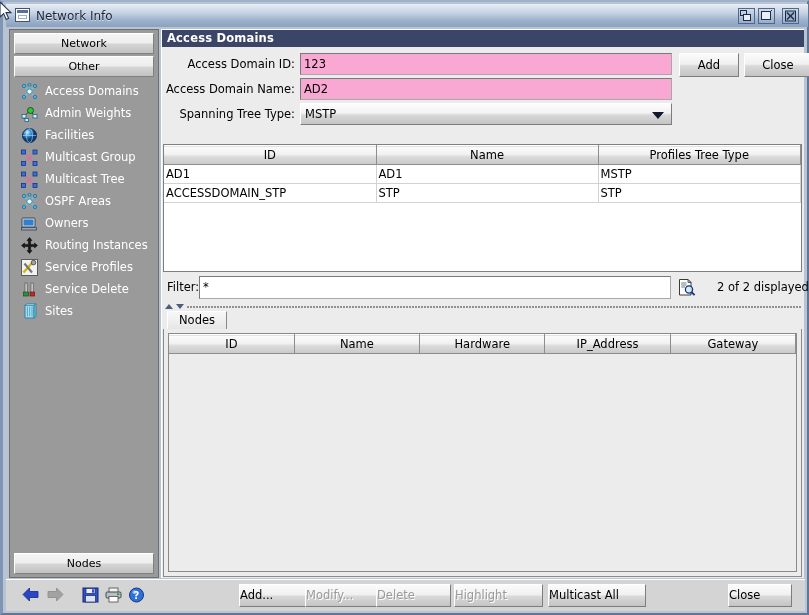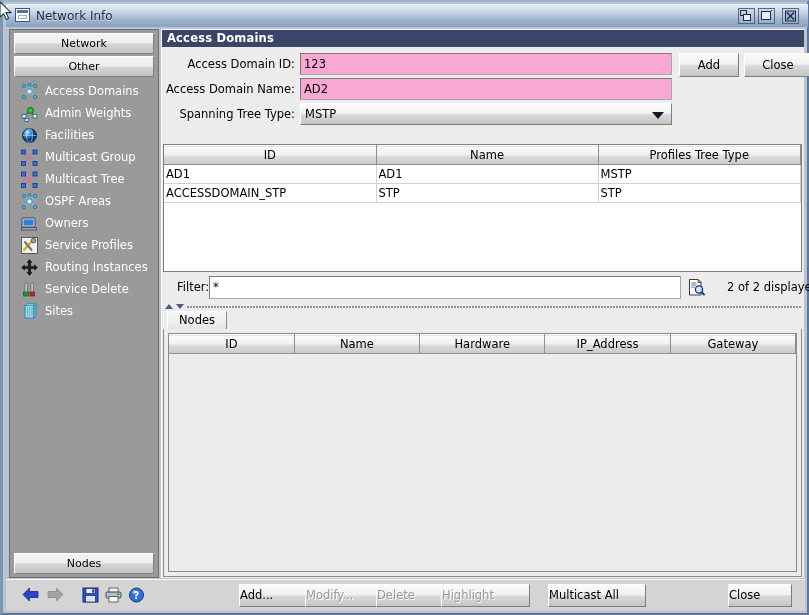--- a/index.html
+++ b/index.html
@@ -166,21 +166,21 @@
     font-weight:normal;font-size:11.5px;height:16px;
     text-align:center;color:#000;cursor:default;
   }
   table.grid td{
     border-right:1px solid #d2d2d2;
     border-bottom:1px solid #d2d2d2;
     height:16px;font-size:11.5px;padding-left:2px;
     white-space:nowrap;overflow:hidden;color:#000;
   }
   
-  #filter-row{position:absolute;left:10px;top:246px;right:2px;height:24px;}
+  #filter-row{position:absolute;left:0;top:246px;right:2px;height:24px;}
   #filter-label{position:absolute;left:5px;top:4px;font-size:11.5px;}
   #filter-input{
     position:absolute;left:37px;top:0;width:472px;height:23px;
     background:#ffffff;border:1px solid #a8a8a8;
     border-top-color:#7a7a7a;border-left-color:#7a7a7a;
     box-sizing:border-box;line-height:21px;padding-left:3px;font-size:11.5px;
   }
   #filter-icon{position:absolute;left:515px;top:2px;width:19px;height:19px;cursor:default;}
   #filter-count{position:absolute;left:555px;top:4px;font-size:11.5px;color:#000;white-space:nowrap;}
   
@@ -235,21 +235,21 @@
     background:linear-gradient(to bottom,#fbfbfb 0%,#f0f0f0 46%,#d9d9d9 54%,#c4c4c4 100%);
     border:1px solid #ffffff;
     border-right-color:#7d7d7d;border-bottom-color:#7d7d7d;
     box-sizing:border-box;text-align:left;line-height:21px;font-size:11.5px;
     color:#000;cursor:default;
   }
   .btmbtn.disabled{color:#9a9a9a;text-shadow:1px 1px 0 #ffffff;}
   #btn-add{left:233px;width:79px;}
   #btn-modify{left:299px;width:83px;}
   #btn-delete{left:370px;width:75px;}
-  #btn-highlight{left:435px;width:89px;}
+  #btn-highlight{left:448px;width:89px;}
   #btn-highlightall{left:542px;width:98px;}
   #btn-close-b{right:13px;width:64px;}
   
   #cursor{position:absolute;left:0;top:2px;width:14px;height:20px;pointer-events:none;}
 </style>
 </head>
 <body>
 
 <div id="window">
 
@@ -407,36 +407,36 @@
               <rect x="2.5" y="4.5" width="10" height="6" fill="#2f7fd0"></rect>
               <rect x="0.5" y="12.5" width="15" height="2.5" fill="#9aa5b3" stroke="#3b4654" stroke-width=".8"></rect>
             </svg>
           </span>
           <span class="lbl">Owners</span>
         </div>
 
         <div class="side-item">
           <span class="ic">
             <svg width="17" height="17" viewBox="0 0 17 17">
+              <path d="M8.5 0.5 L11 3.5 L9.6 3.5 L9.6 7.4 L13.5 7.4 L13.5 6 L16.5 8.5 L13.5 11 L13.5 9.6 L9.6 9.6 L9.6 13.5 L11 13.5 L8.5 16.5 L6 13.5 L7.4 13.5 L7.4 9.6 L3.5 9.6 L3.5 11 L0.5 8.5 L3.5 6 L3.5 7.4 L7.4 7.4 L7.4 3.5 L6 3.5 Z" fill="#1a1a1a" stroke="#000" stroke-width=".5"></path>
+            </svg>
+          </span>
+          <span class="lbl">Routing Instances</span>
+        </div>
+
+        <div class="side-item">
+          <span class="ic">
+            <svg width="17" height="17" viewBox="0 0 17 17">
               <rect x="0.5" y="0.5" width="16" height="16" fill="#f2f2ef" stroke="#5a5a5a" stroke-width="1"></rect>
               <line x1="2.5" y1="13.5" x2="11" y2="4" stroke="#d8b400" stroke-width="2.4"></line>
               <line x1="11" y1="13.5" x2="3.5" y2="4.5" stroke="#6f7782" stroke-width="2.2"></line>
               <circle cx="12.5" cy="3.6" r="2.3" fill="#9aa3ae" stroke="#444" stroke-width=".8"></circle>
             </svg>
           </span>
           <span class="lbl">Service Profiles</span>
-        </div>
-
-        <div class="side-item">
-          <span class="ic">
-            <svg width="17" height="17" viewBox="0 0 17 17">
-              <path d="M8.5 0.5 L11 3.5 L9.6 3.5 L9.6 7.4 L13.5 7.4 L13.5 6 L16.5 8.5 L13.5 11 L13.5 9.6 L9.6 9.6 L9.6 13.5 L11 13.5 L8.5 16.5 L6 13.5 L7.4 13.5 L7.4 9.6 L3.5 9.6 L3.5 11 L0.5 8.5 L3.5 6 L3.5 7.4 L7.4 7.4 L7.4 3.5 L6 3.5 Z" fill="#1a1a1a" stroke="#000" stroke-width=".5"></path>
-            </svg>
-          </span>
-          <span class="lbl">Routing Instances</span>
         </div>
 
         <div class="side-item">
           <span class="ic">
             <svg width="17" height="17" viewBox="0 0 17 17">
               <rect x="4" y="2" width="2.2" height="10" fill="#d8d8d8" stroke="#555" stroke-width=".7"></rect>
               <rect x="2.5" y="11" width="5" height="4" fill="#2f8f3a" stroke="#17501f" stroke-width=".7"></rect>
               <rect x="10" y="2" width="2.2" height="10" fill="#d8d8d8" stroke="#555" stroke-width=".7"></rect>
               <rect x="9" y="11" width="4.5" height="4" fill="#c02828" stroke="#6e1414" stroke-width=".7"></rect>
             </svg>

